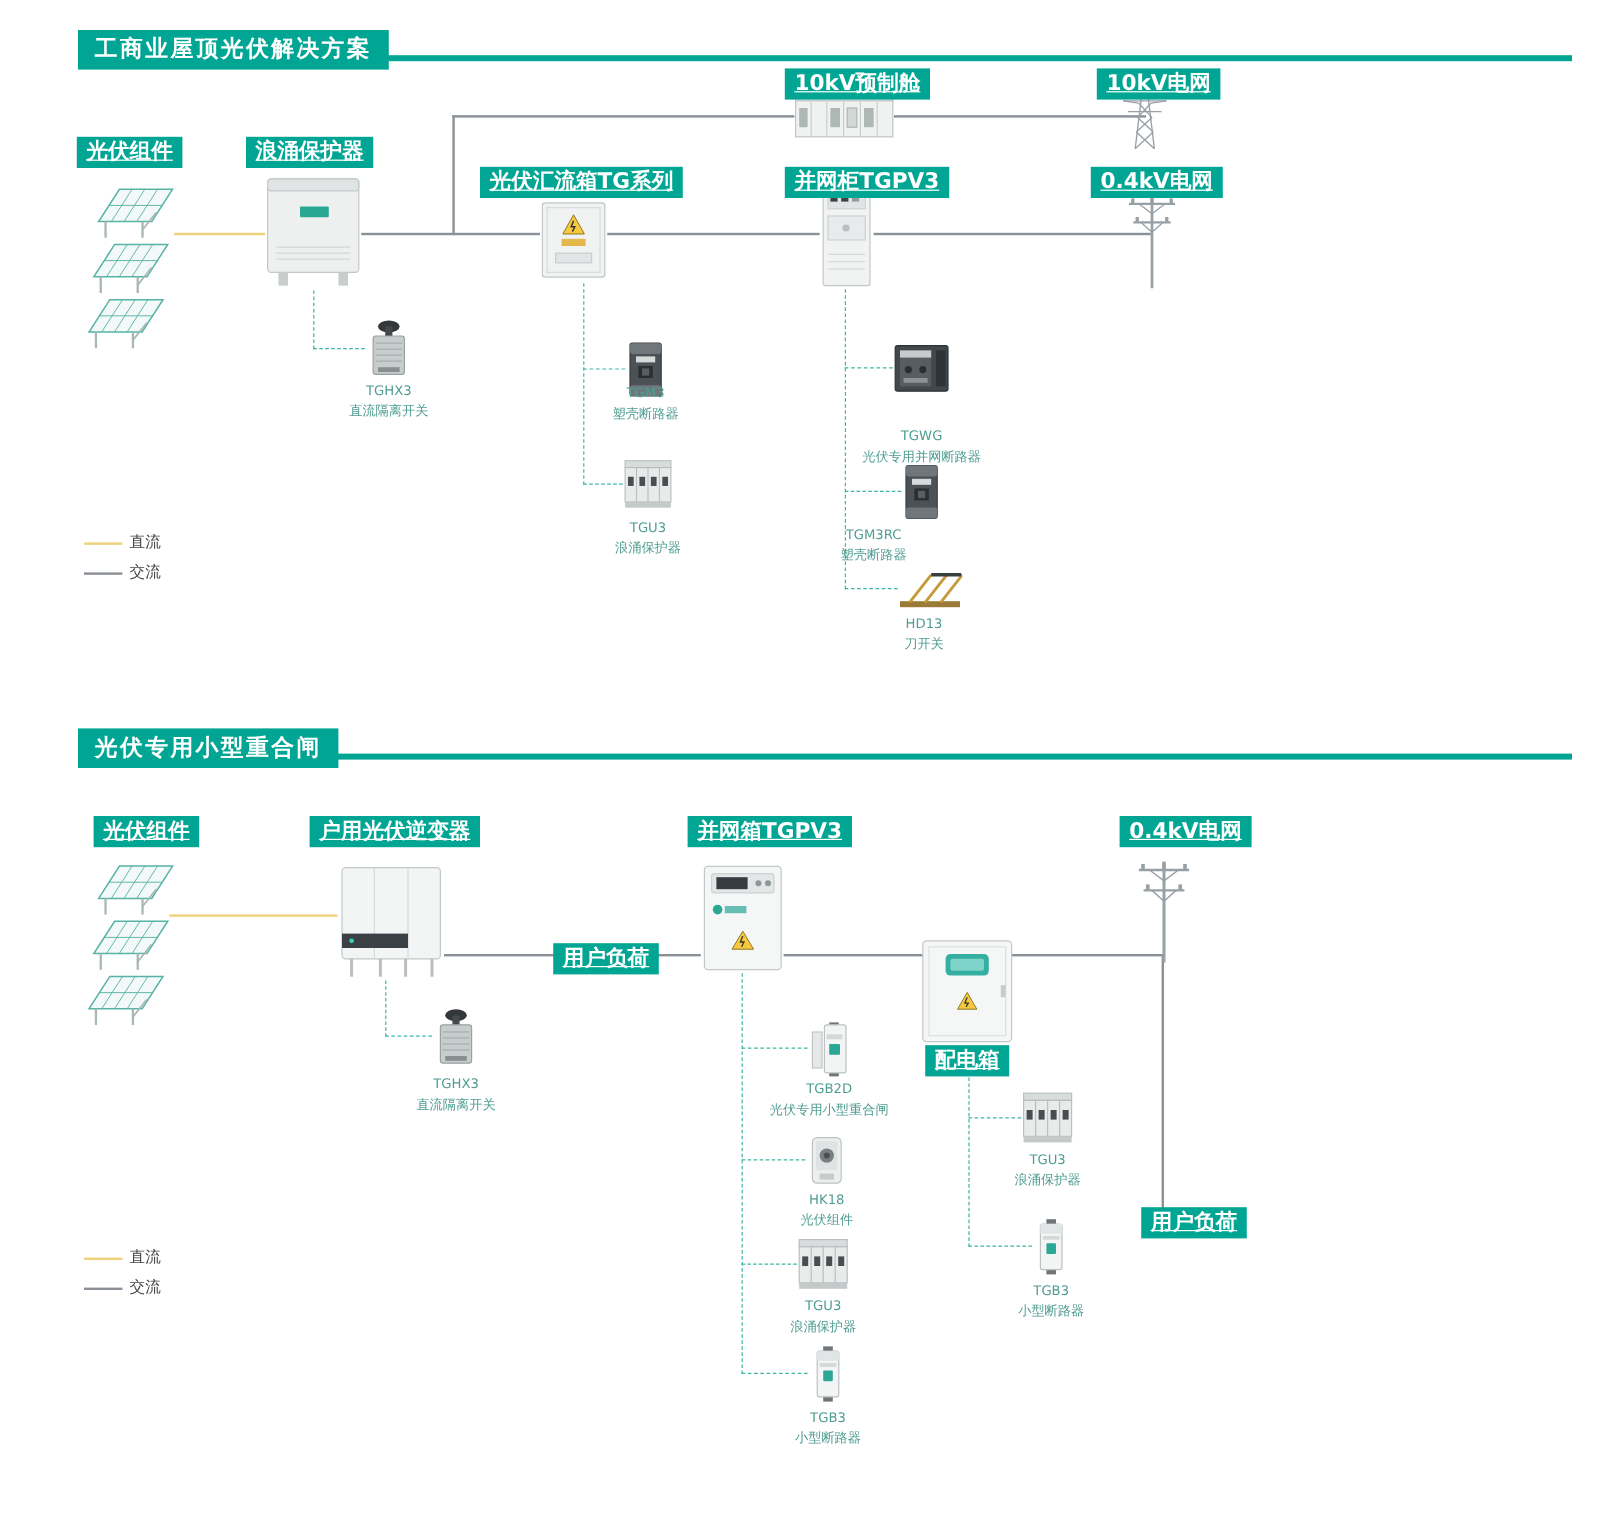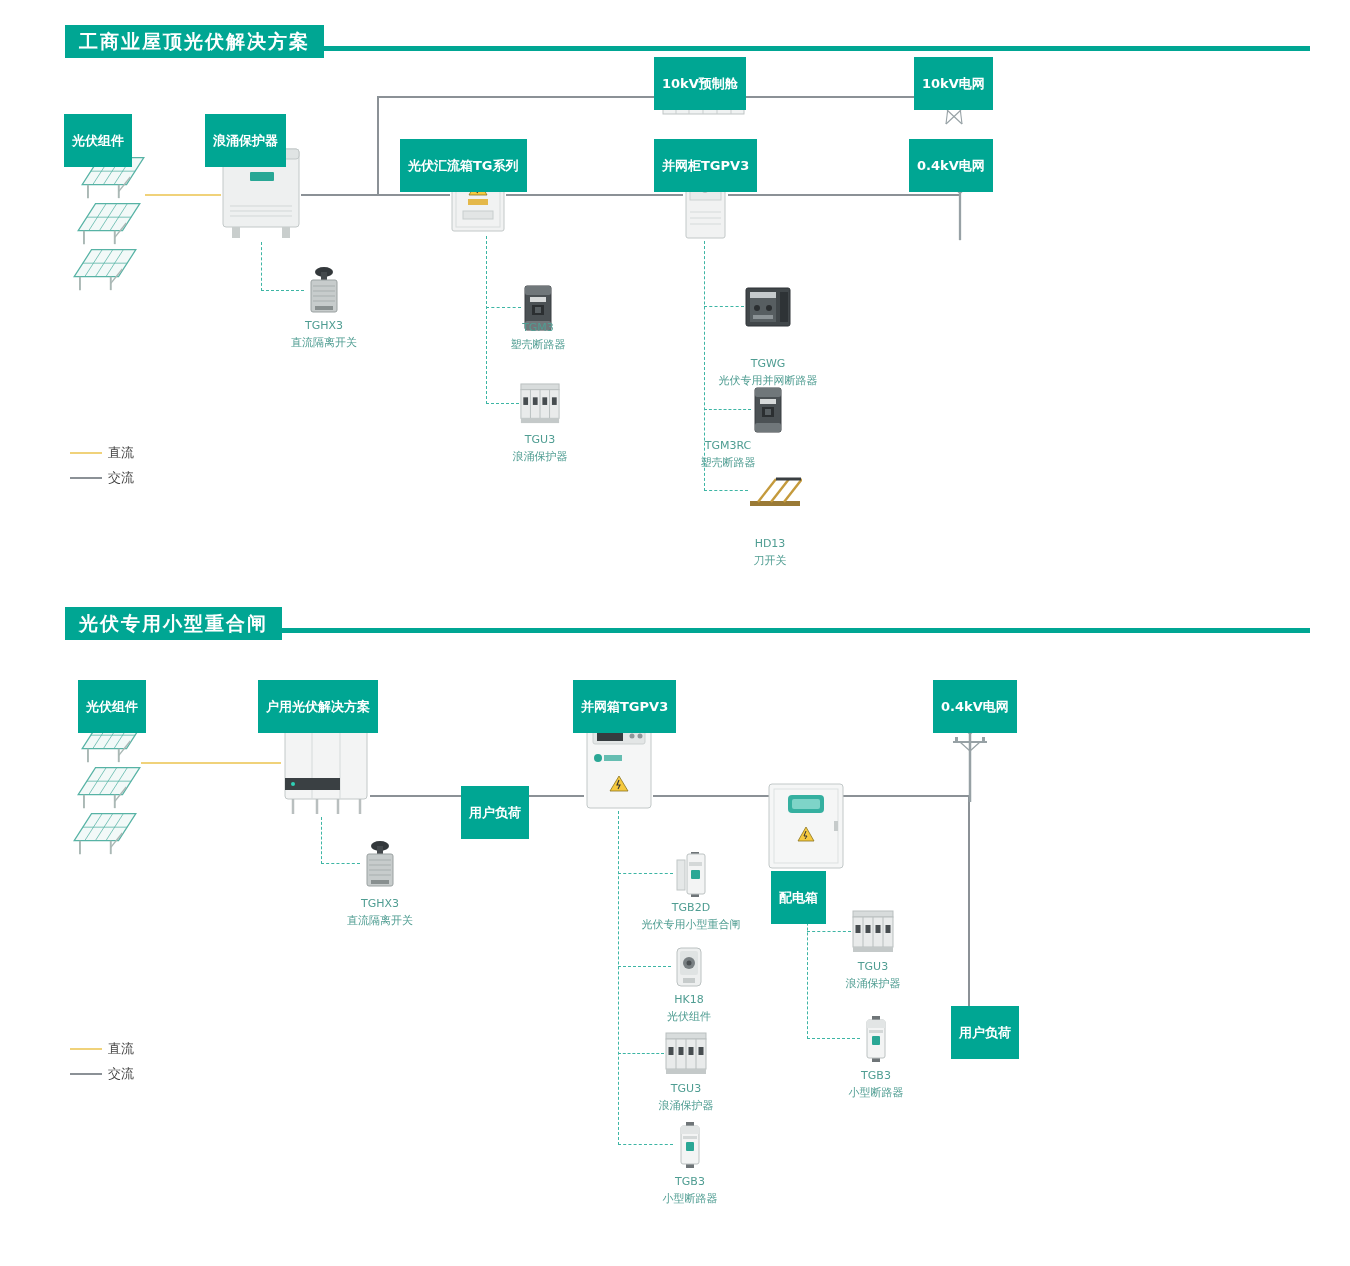--- a/index.html
+++ b/index.html
@@ -3,21 +3,21 @@
 <meta charset="utf-8">
 <style>
   html,body{margin:0;padding:0;background:#fff;}
   .canvas{position:relative;width:1350px;height:1266px;background:#ffffff;
     font-family:"DejaVu Sans","Liberation Sans",sans-serif;overflow:hidden;}
   .hdr-badge{position:absolute;background:var(--teal,#00a693);color:#fff;
     font-weight:bold;font-size:19px;line-height:1;padding:7px 14px;letter-spacing:2px;
     white-space:nowrap;z-index:4;}
   .hdr-bar{position:absolute;height:5px;background:var(--teal,#00a693);z-index:3;}
   .lbl{position:absolute;background:var(--teal,#00a693);color:#fff;font-weight:bold;
-    font-size:13px;line-height:1;padding:20px 8px;white-space:nowrap;z-index:4;}
+    font-size:18px;line-height:1;padding:4px 8px;white-space:nowrap;z-index:4;text-decoration:underline;}
   .comp-label{position:absolute;transform:translateX(-50%);text-align:center;
     font-size:11px;color:var(--comp-text,#4f9d92);line-height:1.5;white-space:nowrap;z-index:4;}
   .comp-label .model{display:block;}
   .legend-text{position:absolute;font-size:13px;color:#444;line-height:1;z-index:4;}
   .line-h{position:absolute;height:2px;z-index:1;}
   .line-v{position:absolute;width:2px;z-index:1;}
   .ac{background:var(--ac,#8b9196);}
   .dc{background:var(--dc,#f0d27a);}
   .dash-h{position:absolute;height:0;border-top:1.5px dashed var(--dash,#3db5a4);z-index:1;}
   .dash-v{position:absolute;width:0;border-left:1.5px dashed var(--dash,#3db5a4);z-index:1;}
@@ -314,21 +314,21 @@
       <span class="desc">浪涌保护器</span>
     </div>
     <div class="comp-label" style="left:768px;top:356px">
       <span class="model">TGWG</span>
       <span class="desc">光伏专用并网断路器</span>
     </div>
     <div class="comp-label" style="left:728px;top:438px">
       <span class="model">TGM3RC</span>
       <span class="desc">塑壳断路器</span>
     </div>
-    <div class="comp-label" style="left:770px;top:536px">
+    <div class="comp-label" style="left:770px;top:512px">
       <span class="model">HD13</span>
       <span class="desc">刀开关</span>
     </div>
 
     <div>
       <div class="line-h dc" style="left:70px;top:452px;width:32px"></div>
       <span class="legend-text" style="left:108px;top:446px">直流</span>
     </div>
     <div>
       <div class="line-h ac" style="left:70px;top:477px;width:32px"></div>
@@ -350,21 +350,21 @@
     <div class="dash-v" style="left:618px;top:811px;height:334px"></div>
     <div class="dash-h" style="left:618px;top:873px;width:55px"></div>
     <div class="dash-h" style="left:618px;top:966px;width:53px"></div>
     <div class="dash-h" style="left:618px;top:1053px;width:46px"></div>
     <div class="dash-h" style="left:618px;top:1144px;width:55px"></div>
     <div class="dash-v" style="left:807px;top:893px;height:146px"></div>
     <div class="dash-h" style="left:807px;top:931px;width:44px"></div>
     <div class="dash-h" style="left:807px;top:1038px;width:53px"></div>
 
     <div class="lbl" style="left:78px;top:680px">光伏组件</div>
-    <div class="lbl" style="left:258px;top:680px">户用光伏解决方案</div>
+    <div class="lbl" style="left:258px;top:680px">户用光伏逆变器</div>
     <div class="lbl" style="left:573px;top:680px">并网箱TGPV3</div>
     <div class="lbl" style="left:933px;top:680px">0.4kV电网</div>
     <div class="lbl" style="left:461px;top:786px">用户负荷</div>
     <div class="lbl" style="left:771px;top:871px">配电箱</div>
     <div class="lbl" style="left:951px;top:1006px">用户负荷</div>
 
     <svg class="device" style="left:74px;top:714px" width="78" height="52">
         <use href="#sym-panel"></use>
       </svg>
     <svg class="device" style="left:70px;top:760px" width="78" height="52">

